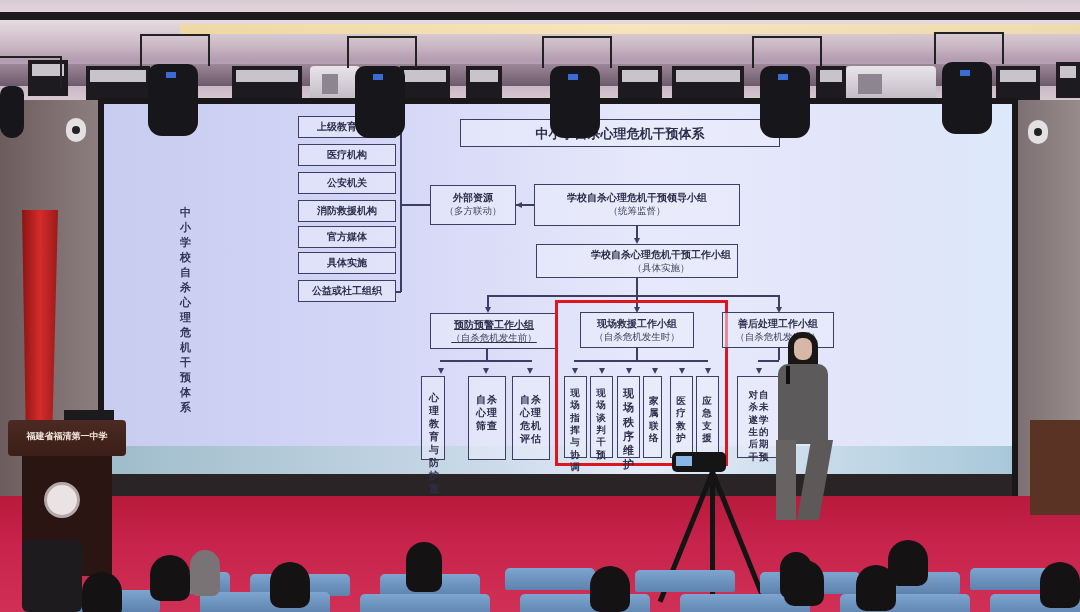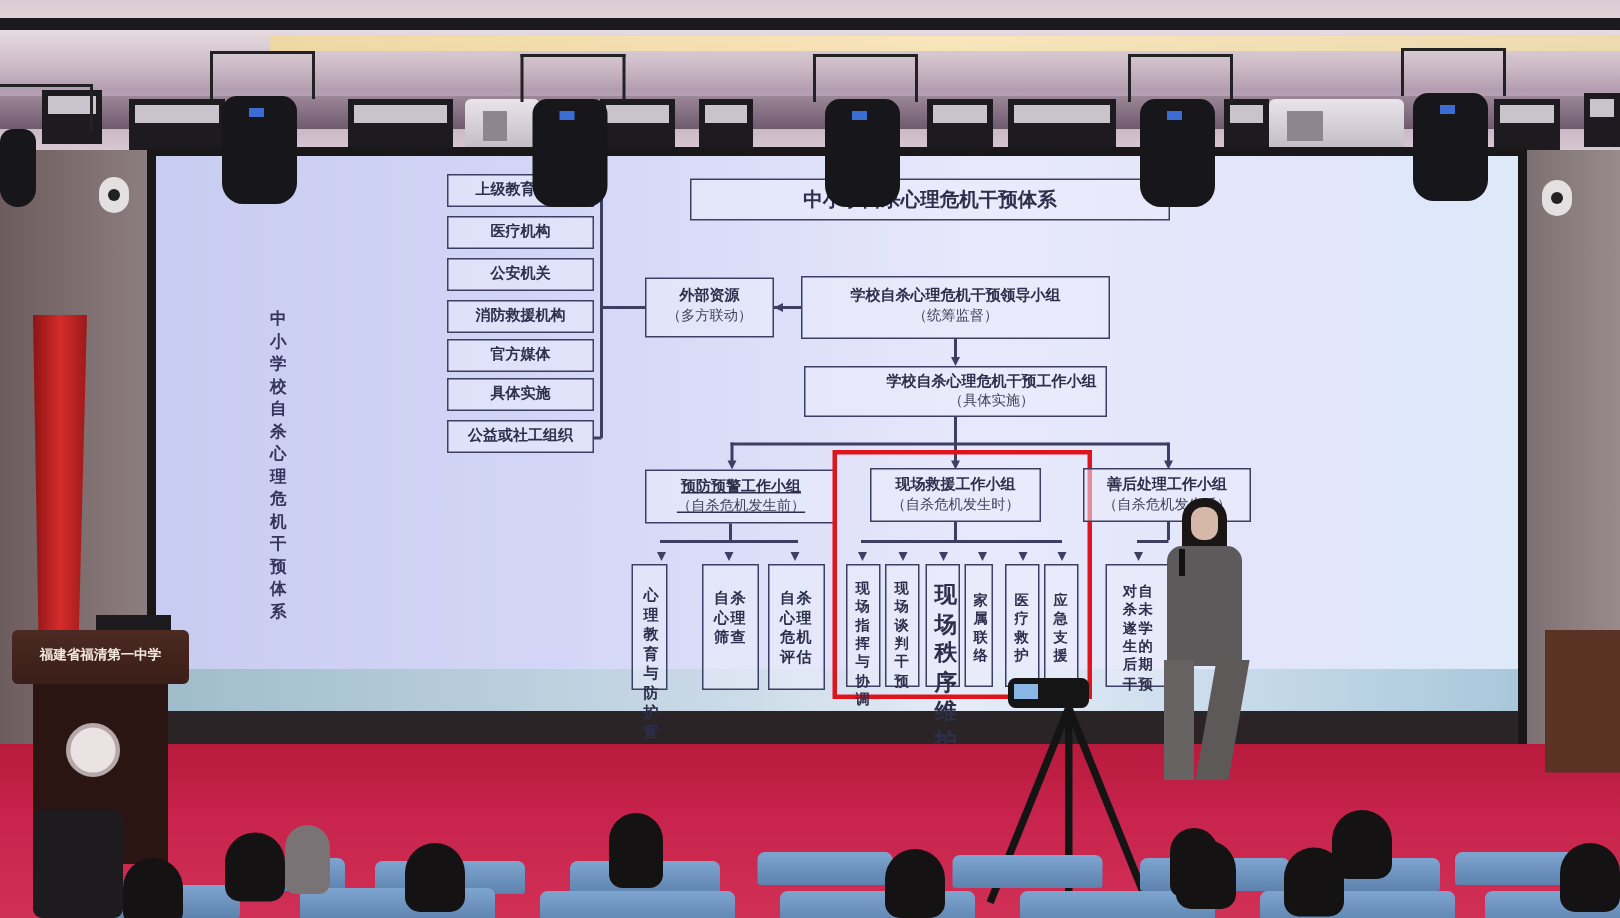--- a/index.html
+++ b/index.html
@@ -209,21 +209,21 @@
 <div class="ln" style="left:636px;top:348px;width:1.5px;height:12px;"></div>
 <div class="ln" style="left:574px;top:360px;width:134px;height:1.5px;"></div>
 <div class="arrow" style="left:572px;top:368px;"></div>
 <div class="arrow" style="left:599px;top:368px;"></div>
 <div class="arrow" style="left:626px;top:368px;"></div>
 <div class="arrow" style="left:652px;top:368px;"></div>
 <div class="arrow" style="left:679px;top:368px;"></div>
 <div class="arrow" style="left:705px;top:368px;"></div>
 <div class="n v wrap" style="left:564px;top:376px;width:23px;height:82px;padding:10px 5px 0;font-size:9.5px;">现场指挥与协调</div>
 <div class="n v wrap" style="left:590px;top:376px;width:23px;height:82px;padding:10px 5px 0;font-size:9.5px;">现场谈判干预</div>
-<div class="n v wrap" style="left:617px;top:376px;width:23px;height:82px;padding:10px 5px 0;font-size:15px;">现场秩序维护</div>
+<div class="n v wrap" style="left:617px;top:376px;width:23px;height:82px;padding:10px 5px 0;font-size:11px;">现场秩序维护</div>
 <div class="n v wrap" style="left:643px;top:376px;width:19px;height:82px;padding:18px 5px 0;font-size:9.5px;">家属联络</div>
 <div class="n v wrap" style="left:670px;top:376px;width:23px;height:82px;padding:18px 5px 0;font-size:9.5px;">医疗救护</div>
 <div class="n v wrap" style="left:696px;top:376px;width:23px;height:82px;padding:18px 5px 0;font-size:9.5px;">应急支援</div>
 
 <div class="n" style="left:722px;top:312px;width:112px;height:36px;padding-top:5px;">
   <span>善后处理工作小组</span>
   <span class="sub">（自杀危机发生后）</span>
 </div>
 <div class="ln" style="left:778px;top:348px;width:1.5px;height:12px;"></div>
 <div class="ln" style="left:758px;top:360px;width:21px;height:1.5px;"></div>

